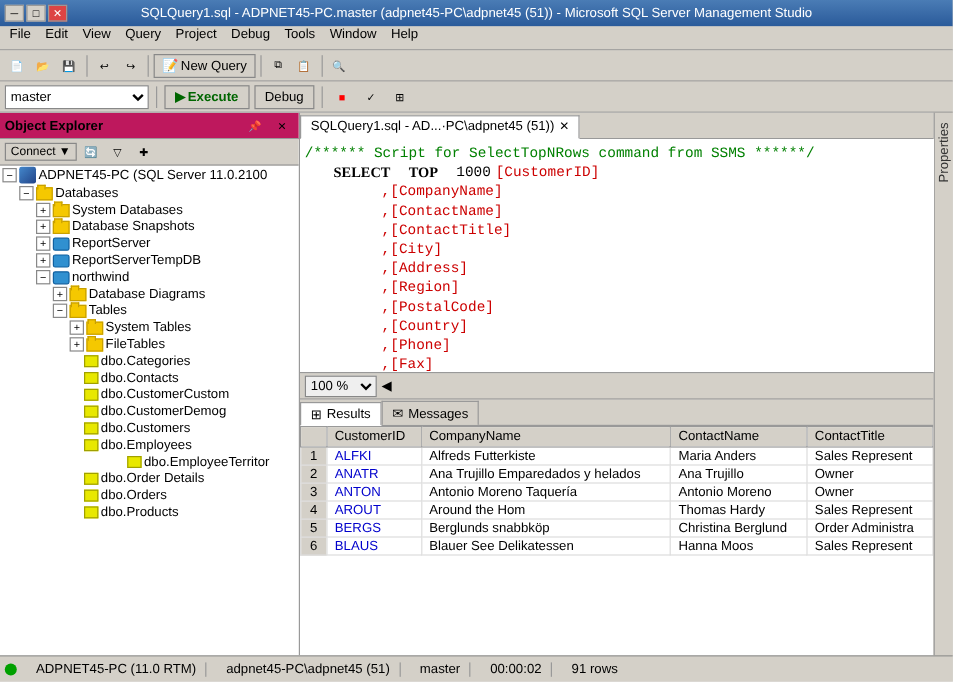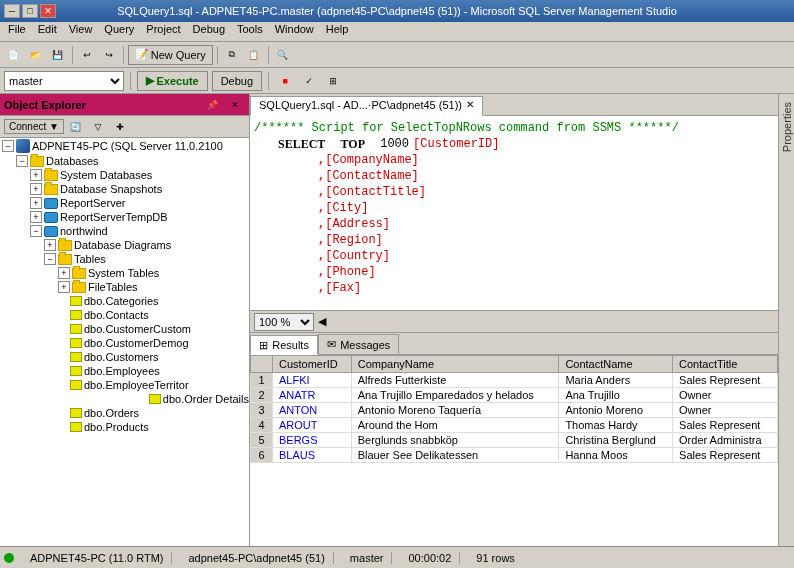--- a/index.html
+++ b/index.html
@@ -265,26 +265,26 @@
       <div class="tree-item" style="padding-left:58px;">
         <span style="width:12px; display:inline-block;"></span>
         <span class="table-icon"></span>
         <span>dbo.Customers</span>
       </div>
       <div class="tree-item" style="padding-left:58px;">
         <span style="width:12px; display:inline-block;"></span>
         <span class="table-icon"></span>
         <span>dbo.Employees</span>
       </div>
-      <div class="tree-item" style="padding-left:58px;">
+      <div class="tree-item" style="padding-left:58px;margin-left:36px;">
         <span style="width:12px; display:inline-block;"></span>
         <span class="table-icon"></span>
         <span>dbo.EmployeeTerritor</span>
       </div>
-      <div class="tree-item" style="padding-left:58px;justify-content:flex-end;">
+      <div class="tree-item" style="padding-left:58px;">
         <span style="width:12px; display:inline-block;"></span>
         <span class="table-icon"></span>
         <span>dbo.Order Details</span>
       </div>
       <div class="tree-item" style="padding-left:58px;">
         <span style="width:12px; display:inline-block;"></span>
         <span class="table-icon"></span>
         <span>dbo.Orders</span>
       </div>
       <div class="tree-item" style="padding-left:58px;">
@@ -328,20 +328,24 @@
         <span style="width:60px; display:inline-block;"></span>
           <span class="sql-col">,[City]</span>
       </div>
       <div class="sql-line">
         <span style="width:60px; display:inline-block;"></span>
           <span class="sql-col">,[Address]</span>
       </div>
       <div class="sql-line">
         <span style="width:60px; display:inline-block;"></span>
           <span class="sql-col">,[Region]</span>
+      </div>
+      <div class="sql-line">
+        <span style="width:60px; display:inline-block;"></span>
+          <span class="sql-col">,[PostalCode]</span>
       </div>
       <div class="sql-line">
         <span style="width:60px; display:inline-block;"></span>
           <span class="sql-col">,[Country]</span>
       </div>
       <div class="sql-line">
         <span style="width:60px; display:inline-block;"></span>
           <span class="sql-col">,[Phone]</span>
       </div>
       <div class="sql-line">

